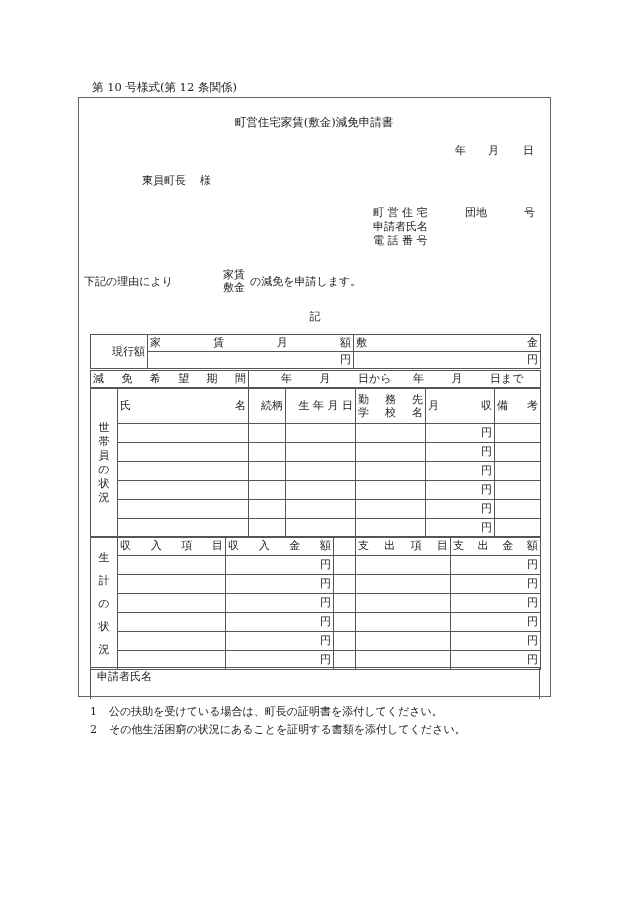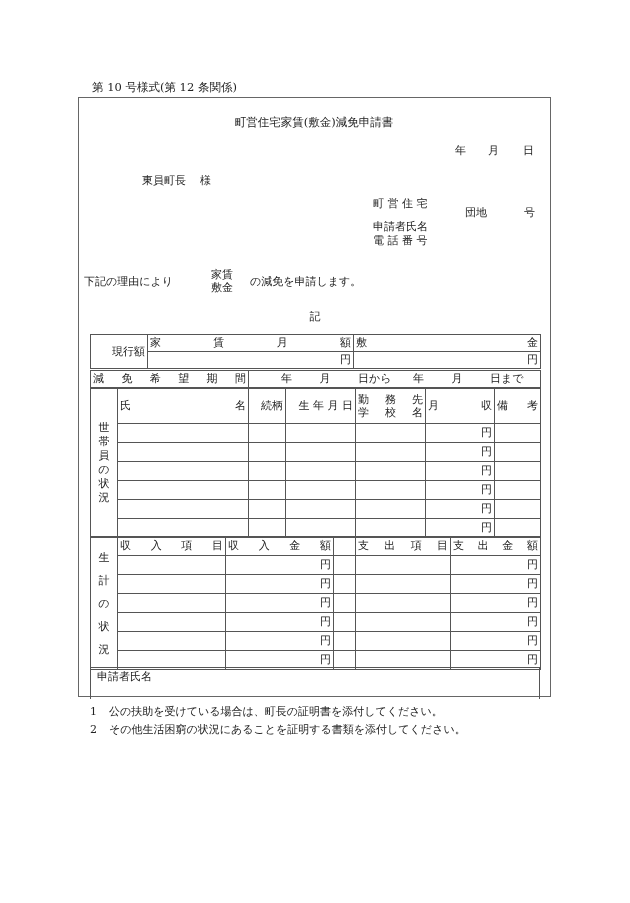--- a/index.html
+++ b/index.html
@@ -40,28 +40,28 @@
 
 <div class="abs doc-title">町営住宅家賃(敷金)減免申請書</div>
 
 <div class="abs t11 date-y">年</div>
 <div class="abs t11 date-m">月</div>
 <div class="abs t11 date-d">日</div>
 
 <div class="abs t11 addressee">東員町長</div>
 <div class="abs t11 sama">様</div>
 
-<div class="abs t11 app-line" style="top:198px">町 営 住 宅</div>
+<div class="abs t11 app-line" style="top:207px">町 営 住 宅</div>
 <div class="abs t11 danchi">団地</div>
 <div class="abs t11 go">号</div>
 <div class="abs t11 app-line" style="top:221px">申請者氏名</div>
 <div class="abs t11 app-line" style="top:235px">電 話 番 号</div>
 
 <div class="abs t11" style="left:84px;top:276px">下記の理由により</div>
-<div class="abs t11 stack" style="left:211px;top:268px">
+<div class="abs t11 stack" style="left:223px;top:268px">
   <div>家賃</div>
   <div>敷金</div>
 </div>
 <div class="abs t11" style="left:250px;top:276px">の減免を申請します。</div>
 
 <div class="abs t11 ki">記</div>
 
 <table class="grid" style="left:90px;top:334px;width:450px">
   <colgroup>
       <col style="width:57px">

